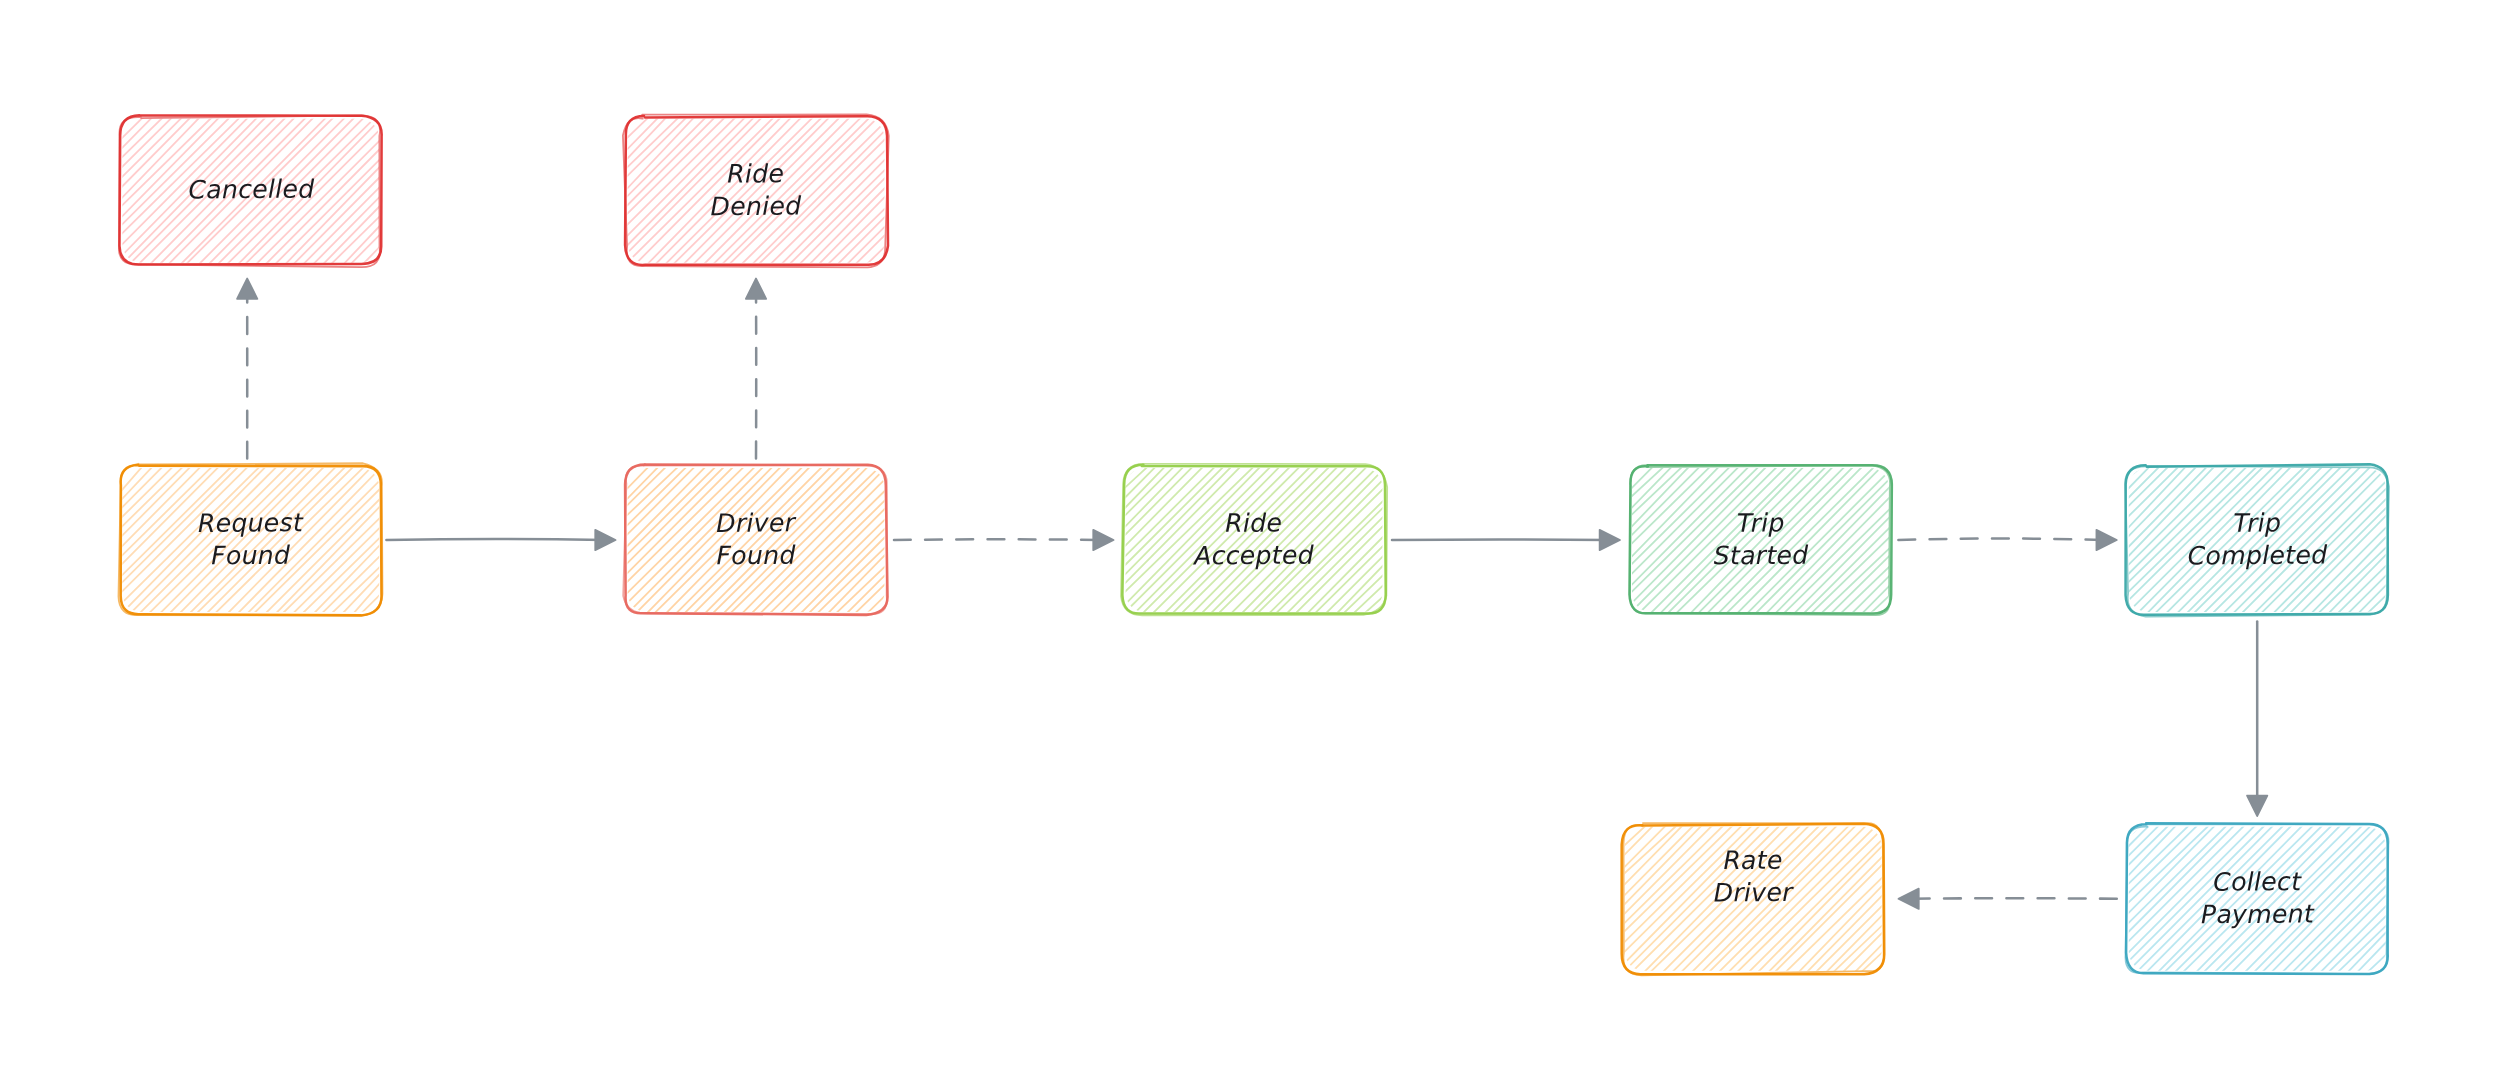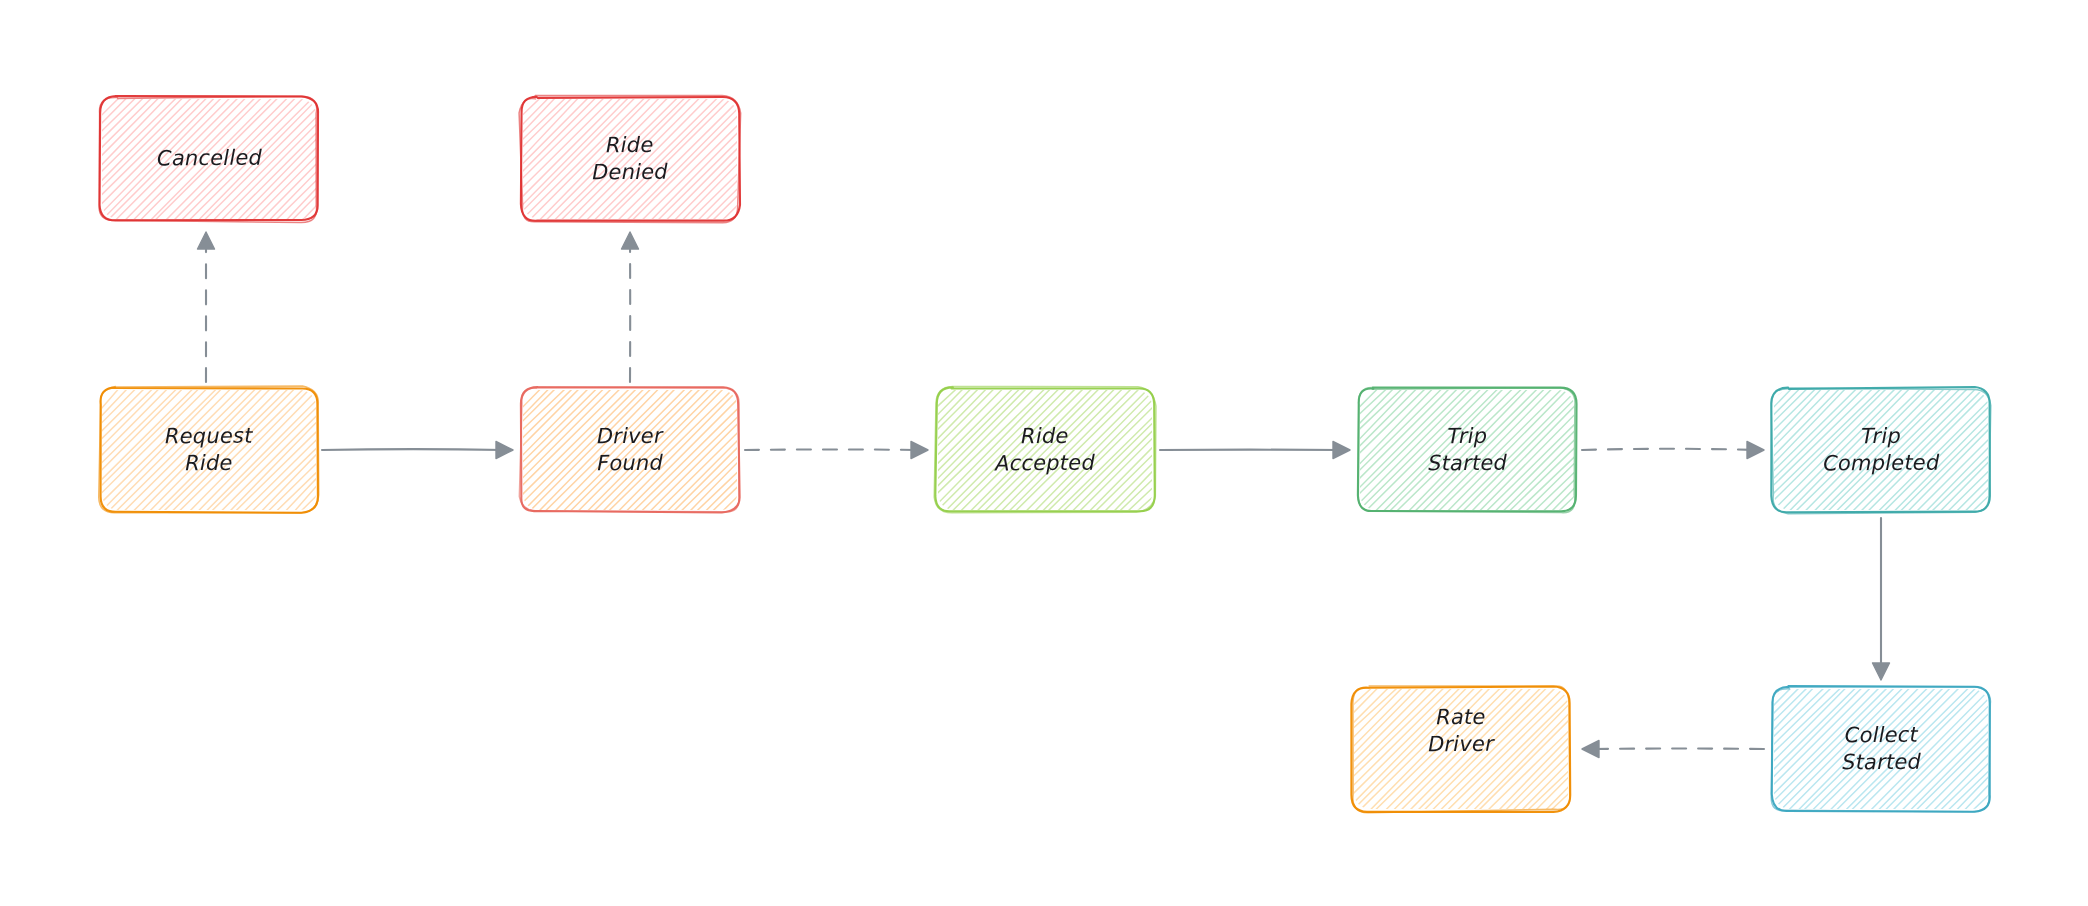--- a/index.html
+++ b/index.html
@@ -264,21 +264,21 @@
               <line x1="217.21" y1="97.34" x2="193.13" y2="124.79"></line>
               <line x1="217.50" y1="106.71" x2="199.75" y2="124.37"></line>
               <line x1="217.15" y1="114.01" x2="209.02" y2="124.85"></line>
               <line x1="217.11" y1="121.53" x2="216.22" y2="123.01"></line>
             </g>
             <path d="M 15.919798502512275 0.026663340954110028 L 202.44578053238803 0.43669277285225694 Q 217.48453080677427 0.5557447569910438 217.3793506453745 16.105814477195963 L 217.88021566690878 107.27592933359556 Q 218.70262791500426 123.27380751245656 201.20901555363088 124.82019944307395 L 16.73146443660371 123.79351832671091 Q 0.8163430995307863 124.5100292243529 0.5835731499828398 108.62796836574562 L 0.733757962519303 16.344362430879848 Q -0.9279875058680773 -0.088599540758878 15.11271516950801 -0.41655802540481096" fill="none" stroke="#f08c00" stroke-width="2.1" stroke-linecap="round" stroke-linejoin="round" opacity="0.95"></path>
             <path d="M 14.643472414463758 -0.9438565475866199 L 202.51431189943105 -1.9376022452488542 Q 219.91892496682703 1.9496616190299392 218.15642273053527 17.01789748109877 L 218.73457425739616 106.65449539292604 Q 217.98533907346427 123.15593639016151 201.49538599606603 124.8755315784365 L 15.90237287338823 124.5947603629902 Q -0.9584226151928306 125.52806923352182 -1.2584587214514613 109.16956265177578 L 0.6100481059402227 14.911544024944305 Q -0.6860316330567002 1.7163240378722548 15.466130918823183 -1.52031674887985" fill="none" stroke="#f08c00" stroke-width="1.5" stroke-linecap="round" stroke-linejoin="round" opacity="0.6"></path>
           </g>
         </svg>
         <div class="node-label">Request
-Ride</div>
+Found</div>
       </div>
       <div class="node" style="left: 521px; top: 388px; width: 218px; height: 124px;">
         <svg class="node-svg" width="230" height="136">
           <defs>
             <clipPath id="clip-driver-found">
               <rect x="2" y="2" width="214" height="120" rx="16"></rect>
             </clipPath>
           </defs>
           <g transform="translate(6,6)">
             <g clip-path="url(#clip-driver-found)" stroke="#ffa94d" stroke-width="1.5" stroke-linecap="round" opacity="0.5">
@@ -564,21 +564,21 @@
               <line x1="217.21" y1="97.38" x2="191.39" y2="124.23"></line>
               <line x1="218.80" y1="106.20" x2="199.45" y2="124.53"></line>
               <line x1="216.99" y1="113.05" x2="207.15" y2="123.76"></line>
               <line x1="217.04" y1="122.95" x2="216.97" y2="124.30"></line>
             </g>
             <path d="M 16.40838749818504 -1.0244108491577208 L 202.09877194850705 -0.26938749602995815 Q 217.60164629672653 -0.352416553394869 217.73291778960265 15.882311134459451 L 217.72584088942966 107.86399390459992 Q 218.89111529528162 123.30445215841755 202.62791505311617 124.76177437216975 L 15.155223839404062 123.97307422035374 Q 0.5899848147761078 124.56924608512782 -0.23268249440006913 107.0042093096301 L 0.4331466224510223 15.336337807960808 Q 0.5874656055588275 0.12169416686519982 16.656955825397745 -0.0851829767227173" fill="none" stroke="#3ba6c0" stroke-width="2.1" stroke-linecap="round" stroke-linejoin="round" opacity="0.95"></path>
             <path d="M 16.30648512672633 0.02183010522276163 L 202.76492721773684 -0.10316356644034386 Q 219.99769207462668 1.969736885279417 218.31717132031918 16.734604232944548 L 216.79213501419872 107.7833823915571 Q 219.31403950694948 124.32421644683927 200.57527513522655 124.68883548025042 L 14.36144443321973 123.26080828160048 Q -1.237080973573029 125.85381972696632 -0.7393272276967764 109.71102553606033 L 0.8518376536667347 17.969009301625192 Q -0.88802744820714 1.126447550021112 17.52833781670779 1.864837576635182" fill="none" stroke="#3ba6c0" stroke-width="1.5" stroke-linecap="round" stroke-linejoin="round" opacity="0.6"></path>
           </g>
         </svg>
         <div class="node-label">Collect
-Started</div>
+Payment</div>
       </div>
       <div class="node" style="left: 1352px; top: 687px; width: 218px; height: 88px;">
         <svg class="node-svg" width="230" height="136">
           <defs>
             <clipPath id="clip-rate-driver">
               <rect x="2" y="2" width="214" height="120" rx="16"></rect>
             </clipPath>
           </defs>
           <g transform="translate(6,6)">
             <g clip-path="url(#clip-rate-driver)" stroke="#ffbe62" stroke-width="1.5" stroke-linecap="round" opacity="0.5">

